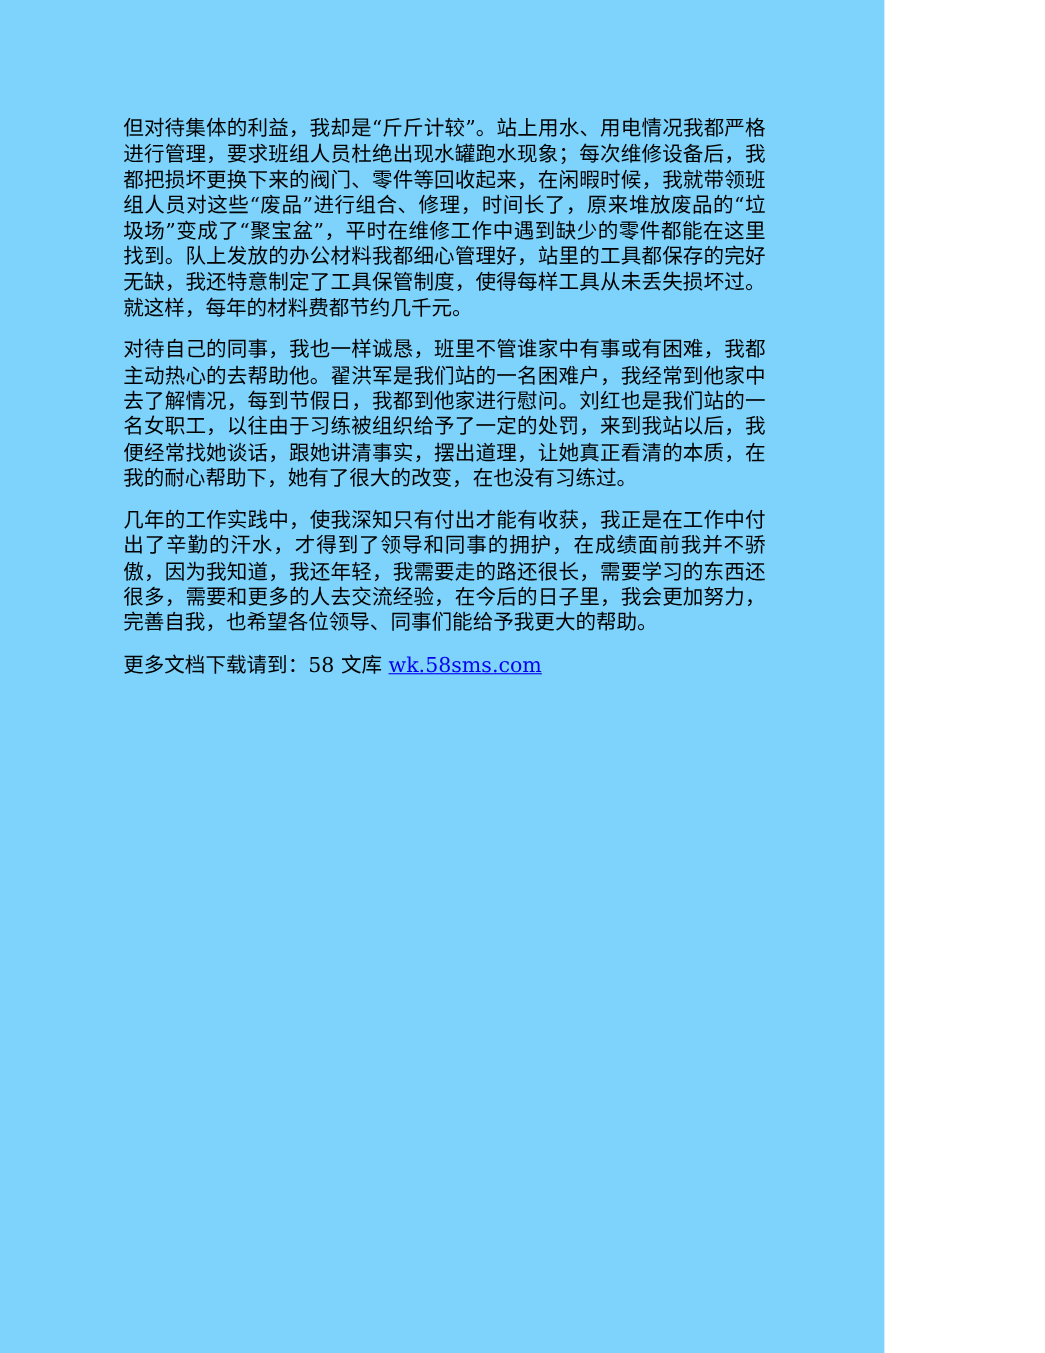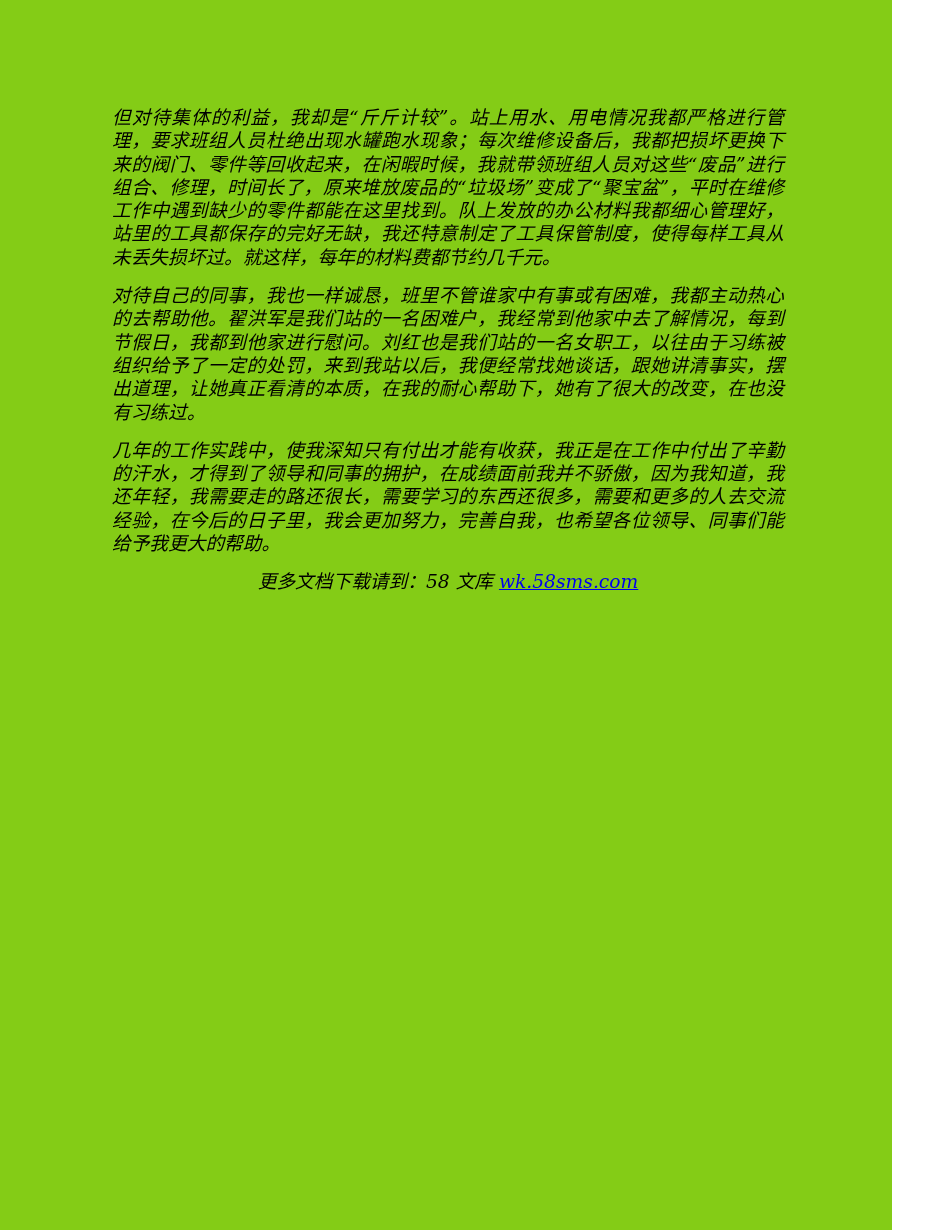--- a/index.html
+++ b/index.html
@@ -2,25 +2,24 @@
 <html lang="zh-CN"><head>
 <meta charset="utf-8">
 <style>
   html, body {
     margin: 0;
     padding: 0;
     background: #ffffff;
   }
   .page {
     position: relative;
-    width: 892px;
+    width: 804px;
     height: 1230px;
-    background: #84cc16;
+    background: #7dd3fc;
     overflow: hidden;
-    font-style: italic;
   }
   .content {
     box-sizing: border-box;
     padding: 106px 108px 0 112px;
   }
   .para {
     margin: 0 0 15px 0;
     font-family: "DejaVu Serif", "Liberation Serif", serif;
     font-size: 18.7px;
     line-height: 23.3px;
@@ -28,21 +27,21 @@
     text-align: justify;
     text-justify: inter-ideograph;
     word-break: break-all;
   }
   .footer-line {
     margin: 5px 0 0 0;
     font-family: "DejaVu Serif", "Liberation Serif", serif;
     font-size: 18.7px;
     line-height: 23.3px;
     color: #000000;
-    text-align: center;
+    text-align: left;
   }
   .doc-link {
     color: #0000ee;
     text-decoration: underline;
     cursor: pointer;
   }
 </style>
 </head>
 <body>
 

